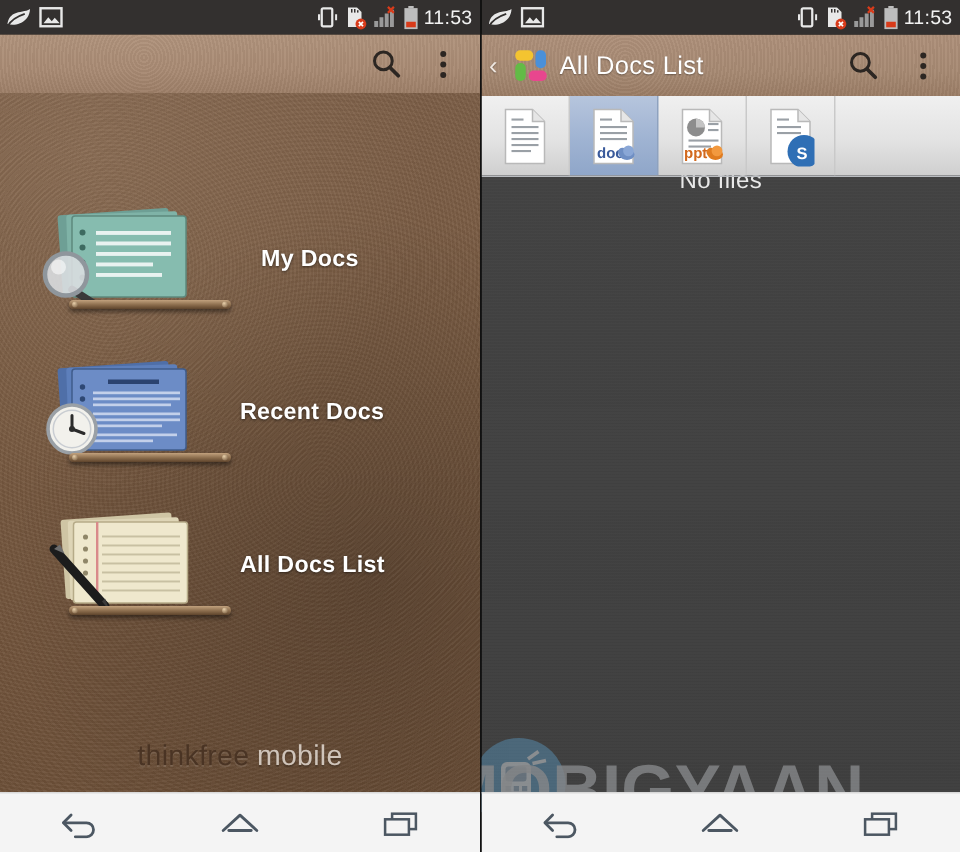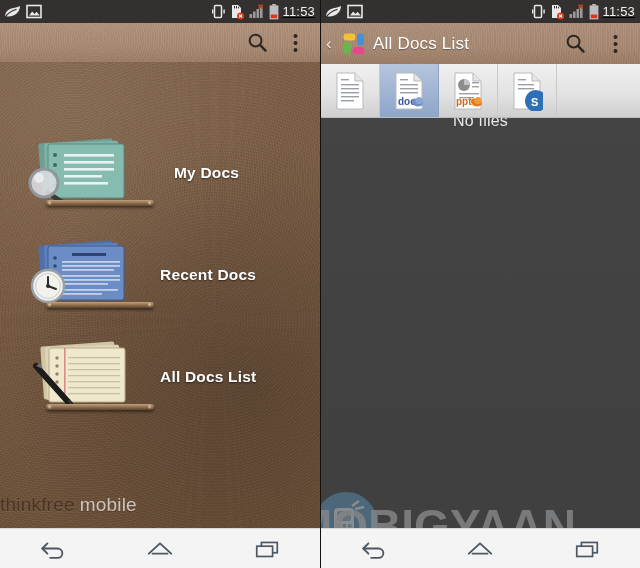--- a/index.html
+++ b/index.html
@@ -11,21 +11,20 @@
   }
   .screen {
     position: relative;
     width: 640px; height: 568px;
     display: flex;
   }
   .panel {
     position: relative;
     width: 320px; height: 568px;
     overflow: hidden;
-    text-decoration: underline;
   }
   .panel-right { border-left: 1px solid #111; }
 
   
   .statusbar {
     position: relative;
     height: 23px; width: 100%;
     background: #33302f;
     display: flex; align-items: center;
     padding: 0 5px 0 4px;
@@ -109,21 +108,21 @@
   .shelf-bar::after { right: 2px; }
   .shelf-label {
     color: #ffffff; font-size: 15.5px; font-weight: bold;
     letter-spacing: .2px; margin: 0 0 26px 20px;
     text-shadow: 0 1px 2px rgba(0,0,0,.55);
   }
 
   
   .brand {
     position: absolute; left: 0; right: 0; bottom: 52px;
-    z-index: 6;
+    text-align: center; z-index: 6;
     font-size: 19px; letter-spacing: .2px;
   }
   .brand .t1 { color: #4a3424; text-shadow: 0 1px 0 rgba(255,255,255,.10); }
   .brand .t2 { color: #cfc4ba; margin-left: 5px; text-shadow: 0 1px 1px rgba(0,0,0,.25); }
 
   
   .typebar {
     position: absolute; top: 64px; left: 0; right: 0; height: 54px;
     background: linear-gradient(#f0f0f0 0%, #e3e3e3 55%, #cfcfcf 100%);
     display: flex; align-items: center; z-index: 9;

